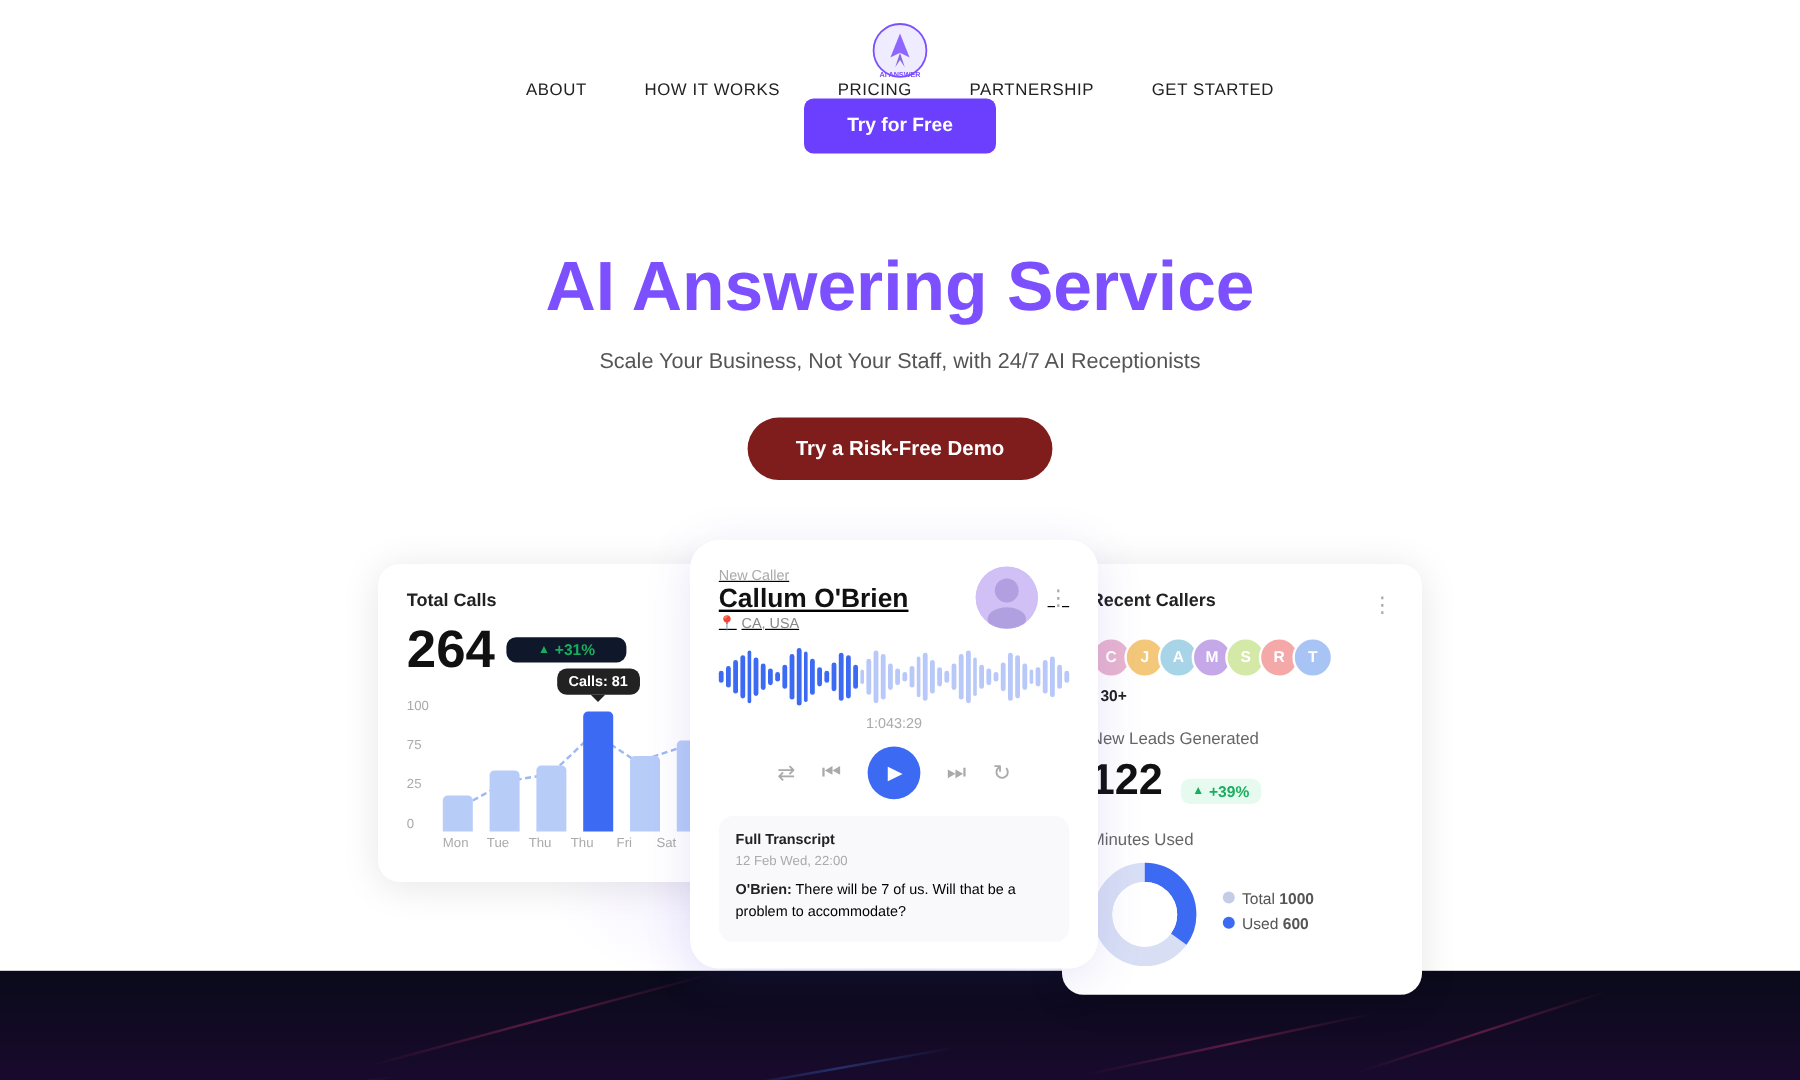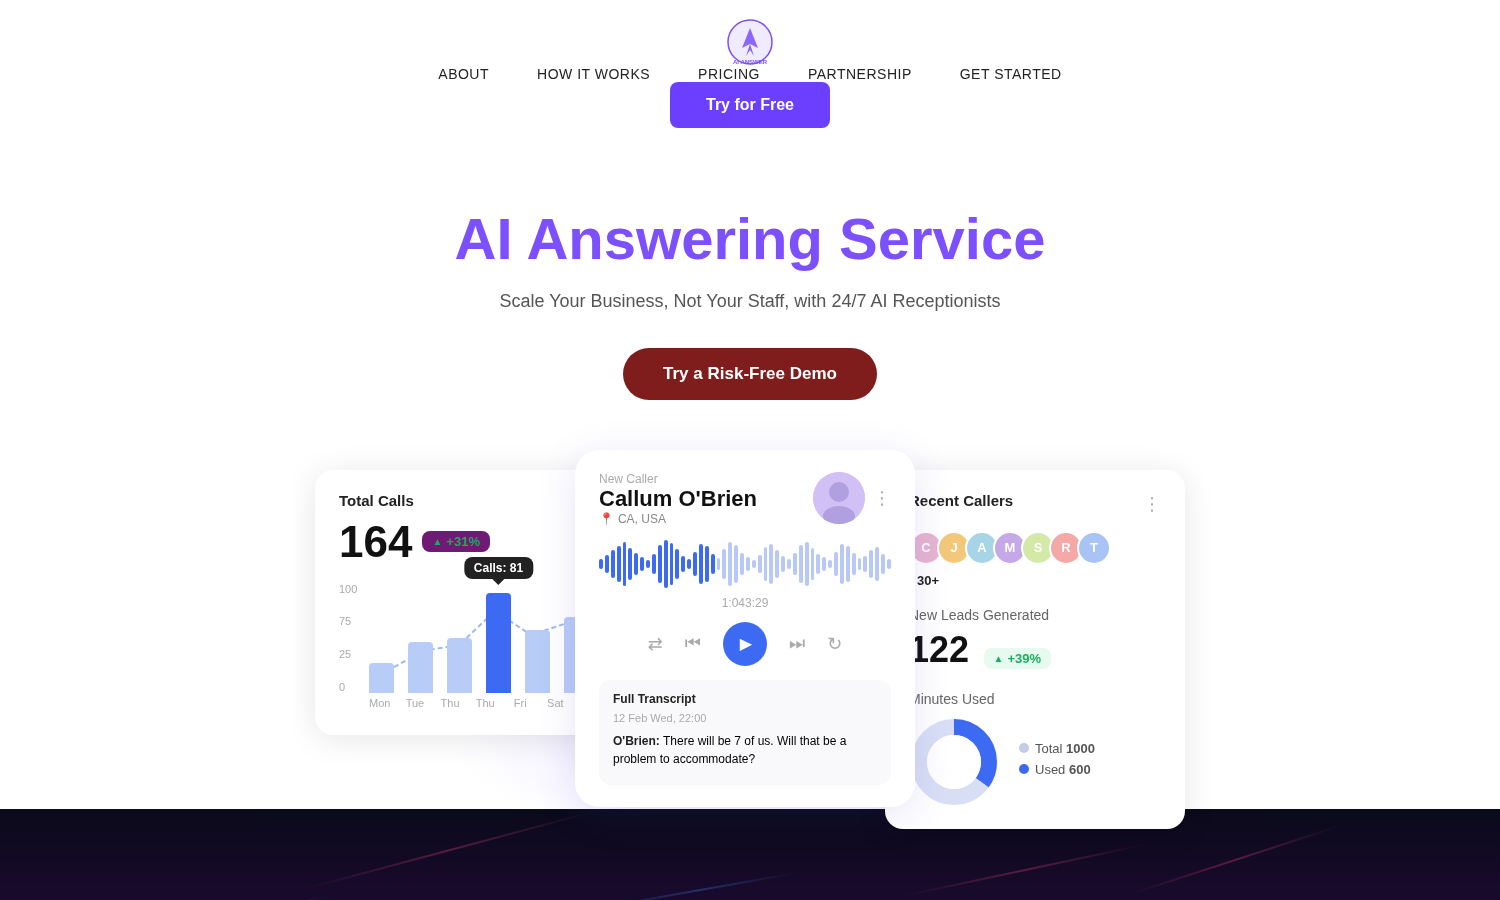--- a/index.html
+++ b/index.html
@@ -46,22 +46,22 @@
       padding: 22px 24px; position: relative;
     }
     .card-left {
       width: 310px; z-index: 3; margin-top: 20px;
     }
     .card-menu { position: absolute; top: 18px; right: 18px; font-size: 18px; color: #aaa; cursor: pointer; }
     .card-title { font-size: 15px; font-weight: 600; color: #222; margin-bottom: 8px; }
     .card-big-num { font-size: 44px; font-weight: 700; color: #111; }
     .badge-green {
       display: inline-flex; align-items: center; gap: 4px;
-      background: #701a75; color: #1aad5e; border-radius: 8px;
-      padding: 3px 10px; font-size: 13px; font-weight: 600; margin-left: 10px;
+      background: #0f172a; color: #1aad5e; border-radius: 8px;
+      padding: 3px 26px; font-size: 13px; font-weight: 600; margin-left: 10px;
     }
     .badge-green::before { content: "▲"; font-size: 10px; }
 
     
     .chart-area { margin-top: 16px; position: relative; height: 130px; }
     .chart-bars {
       display: flex; align-items: flex-end; gap: 14px; height: 110px;
       padding-left: 30px; position: relative;
     }
     .bar { width: 25px; border-radius: 4px 4px 0 0; position: relative; cursor: pointer; }
@@ -226,21 +226,21 @@
   <button class="btn-demo">Try a Risk-Free Demo</button>
 </section>
 
 <div class="cards-row" style="position:relative;">
   <div class="blob"></div>
 
   <div class="card card-left" style="z-index:3;">
     <div class="card-title">Total Calls</div>
     <span class="card-menu">⋮</span>
     <div style="display:flex;align-items:center;">
-      <span class="card-big-num">164</span>
+      <span class="card-big-num">264</span>
       <span class="badge-green">+31%</span>
     </div>
     <div class="chart-area">
       <div style="display:flex;gap:0;">
         <div class="y-labels">
           <span>0</span>
           <span>25</span>
           <span>75</span>
           <span>100</span>
         </div>
@@ -270,21 +270,21 @@
           <span>Thu</span>
           <span>Thu</span>
           <span>Fri</span>
           <span>Sat</span>
           <span>Sun</span>
         </div>
     </div>
   </div>
 
   <div class="card card-mid" style="z-index:5;">
-    <div style="display:flex;align-items:flex-start;justify-content:space-between;margin-bottom:8px;">
+    <div style="display:flex;align-items:flex-start;justify-content:space-between;margin-bottom:8px;text-decoration:underline;">
       <div>
         <div class="caller-label">New Caller</div>
         <div class="caller-name">Callum O'Brien</div>
         <div class="caller-location">
           <span>📍</span>
           <span>CA, USA</span>
         </div>
       </div>
       <div style="display:flex;align-items:center;gap:8px;">
         <div class="caller-avatar">

